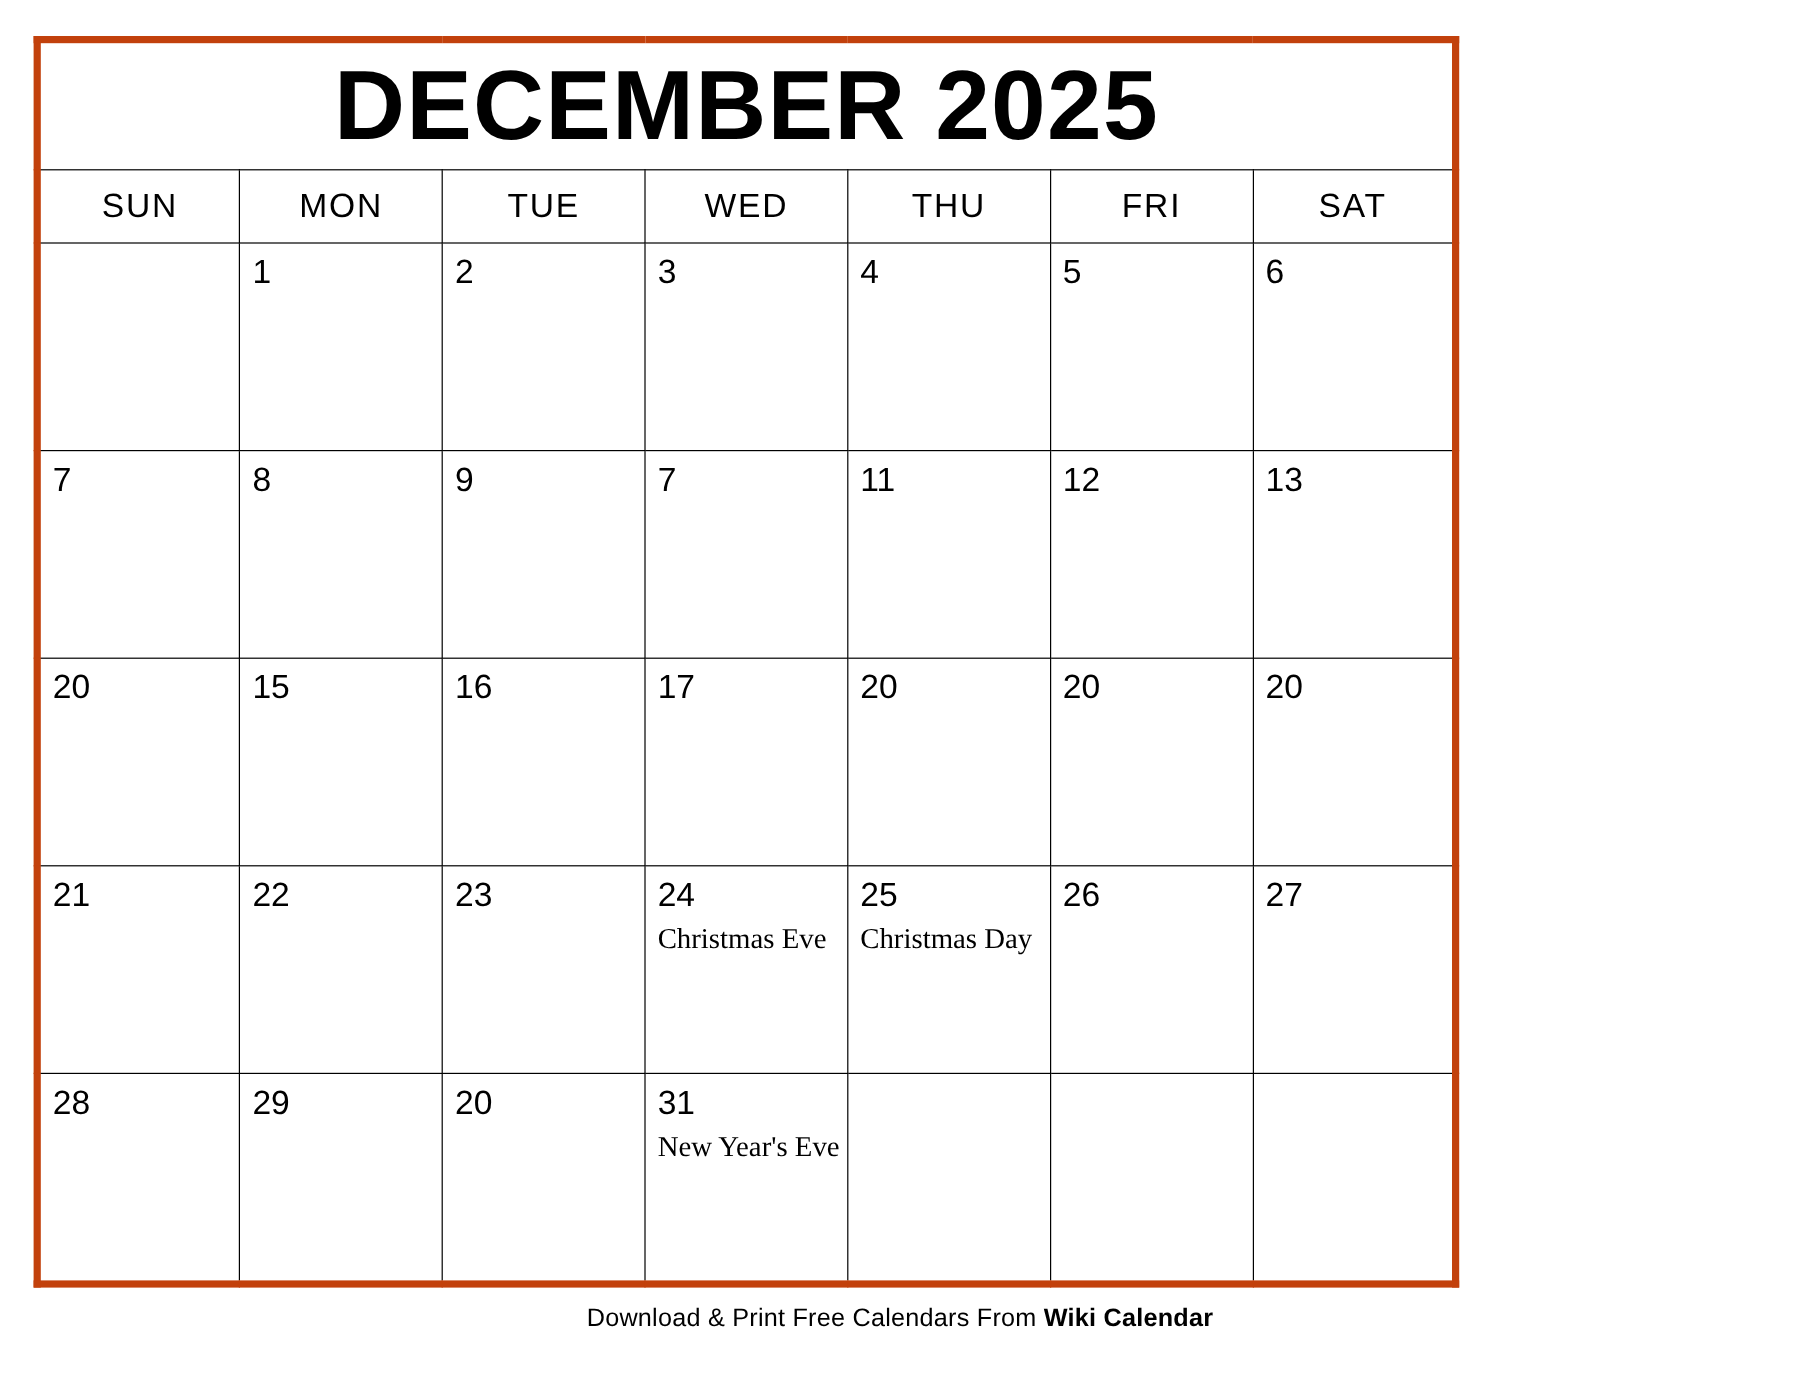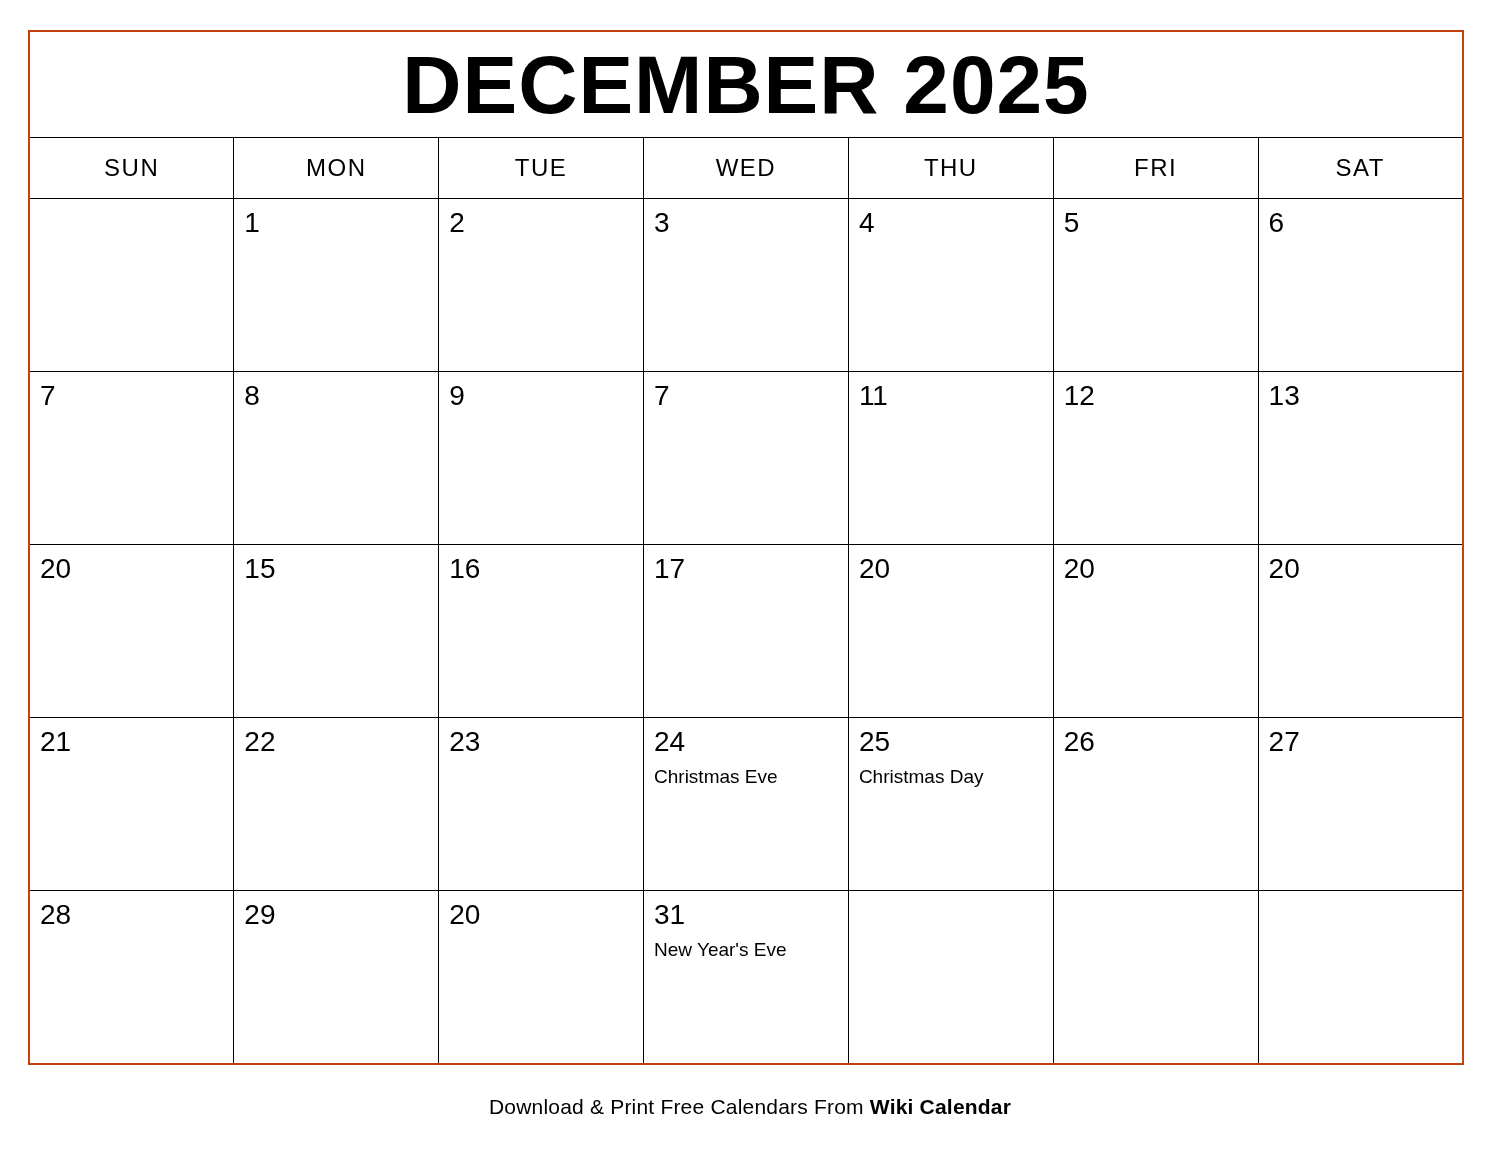--- a/index.html
+++ b/index.html
@@ -15,23 +15,23 @@
     overflow: hidden;
   }
   .page {
     position: relative;
     width: 1500px;
     height: 1163px;
     box-sizing: border-box;
     padding: 30px 28px 0 28px;
   }
   .calendar {
-    border: 2px solid #c2410c;
+    border: 6px solid #c2410c;
     border-collapse: collapse;
-    width: 1436px;
+    width: 1188px;
     table-layout: fixed;
   }
   .calendar td, .calendar th {
     border: 1.5px solid #000000;
     padding: 0;
     margin: 0;
   }
   .title-cell {
     border: none !important;
     border-bottom: 1.5px solid #000000 !important;
@@ -43,50 +43,51 @@
     font-size: 82px;
     font-weight: bold;
     letter-spacing: 1px;
     line-height: 1;
     white-space: nowrap;
   }
   .dow-cell {
     height: 60px;
     text-align: center;
     vertical-align: middle;
-    font-size: 24px;
+    font-size: 28px;
     font-weight: normal;
     letter-spacing: 1.5px;
   }
   .day-cell {
     height: 172px;
     vertical-align: top;
     position: relative;
   }
   .day-num {
     font-size: 28px;
     line-height: 1;
     padding: 10px 0 0 10px;
     display: block;
   }
   .day-event {
-    font-size: 19px;
+    font-size: 24px;
     line-height: 1.15;
     padding: 10px 6px 0 10px;
     display: block;
+    font-family: Liberation Serif, serif;
   }
   .empty-cell {
     height: 172px;
     vertical-align: top;
   }
   .footer {
     width: 1444px;
     text-align: center;
     font-size: 21px;
-    padding-top: 30px;
+    padding-top: 14px;
     letter-spacing: 0.2px;
   }
   .footer .brand {
     font-weight: bold;
   }
 </style>
 </head>
 <body>
 
 <div class="page">

